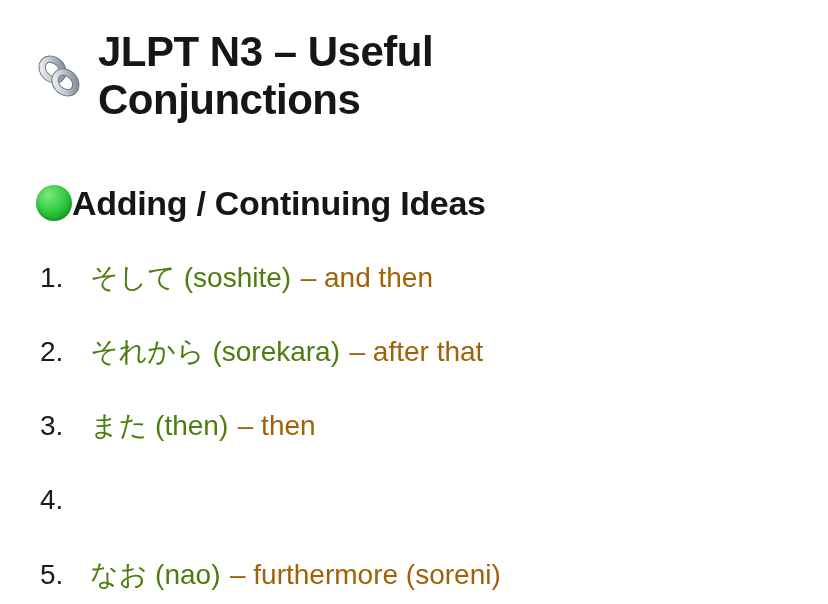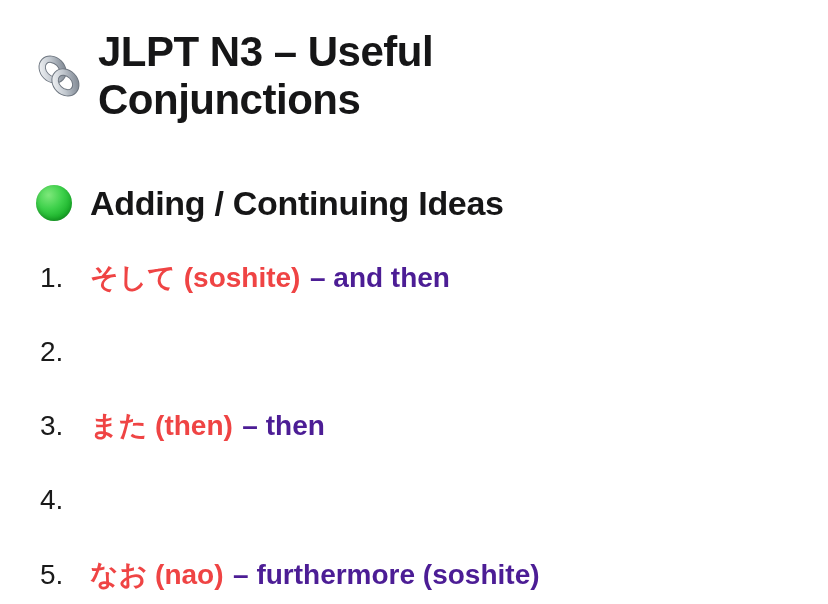--- a/index.html
+++ b/index.html
@@ -32,21 +32,20 @@
   }
   .link-icon {
     width: 46px;
     height: 46px;
     flex: 0 0 auto;
     display: inline-block;
   }
   .section-heading {
     display: flex;
     align-items: center;
-    gap: 18px;
     margin: 58px 0 0 0;
     font-size: 34px;
     line-height: 1.2;
     font-weight: 700;
     letter-spacing: -0.3px;
     color: #161617;
   }
   .green-circle {
     width: 36px;
     height: 36px;
@@ -69,27 +68,27 @@
   }
   .conj-list li + li {
     margin-top: 41px;
   }
   .item-number {
     flex: 0 0 50px;
     font-weight: 400;
     color: #1a1a1a;
   }
   .term {
-    font-weight: 700;
-    color: #ef4444;
+    font-weight: 400;
+    color: #4d7c0f;
     white-space: pre-wrap;
   }
   .definition {
-    font-weight: 700;
-    color: #4c1d95;
+    font-weight: 400;
+    color: #a16207;
     margin-left: 0.34em;
     white-space: pre-wrap;
   }
 </style>
 </head>
 <body>
 
 <div class="page">
 
   <h1 class="doc-title">
@@ -117,27 +116,28 @@
     <span>Adding / Continuing Ideas</span>
   </h2>
 
   <ol class="conj-list">
     <li>
       <span class="item-number">1.</span>
       <span><span class="term">そして (soshite)</span><span class="definition">– and then</span></span>
     </li>
     <li>
       <span class="item-number">2.</span>
+      <span><span class="term">それから (sorekara)</span><span class="definition">– after that</span></span>
     </li>
     <li>
       <span class="item-number">3.</span>
       <span><span class="term">また (then)</span><span class="definition">– then</span></span>
     </li>
     <li>
       <span class="item-number">4.</span>
     </li>
     <li>
       <span class="item-number">5.</span>
-      <span><span class="term">なお (nao)</span><span class="definition">– furthermore (soshite)</span></span>
+      <span><span class="term">なお (nao)</span><span class="definition">– furthermore (soreni)</span></span>
     </li>
   </ol>
 
 </div>
 
 </body></html>

